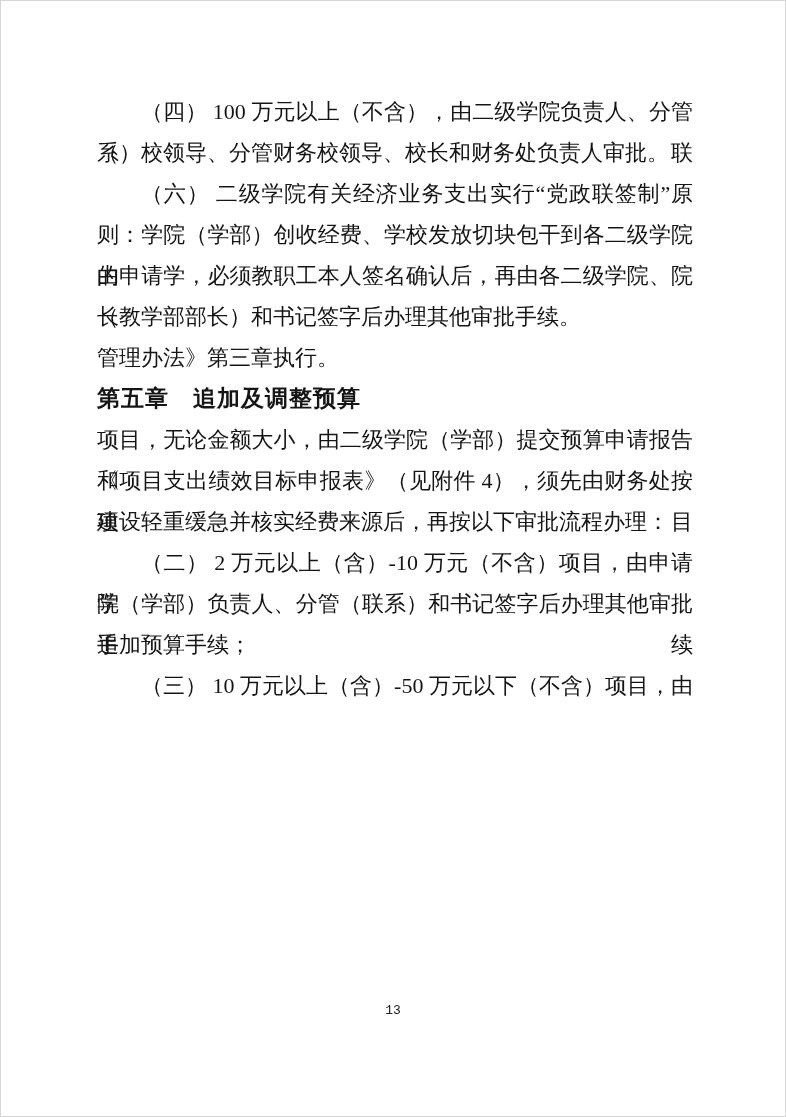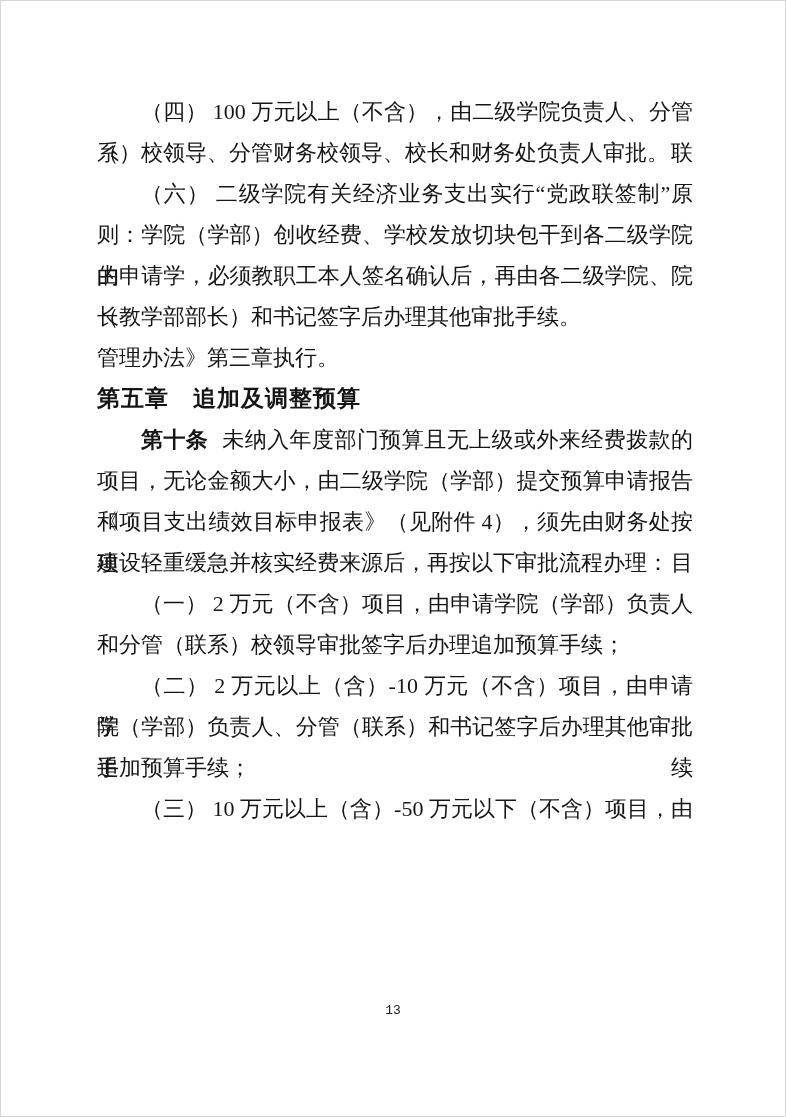--- a/index.html
+++ b/index.html
@@ -70,28 +70,23 @@
         <div class="line first fill">（六） 二级学院有关经济业务支出实行“党政联签制”原</div>
         <div class="line fill">则：学院（学部）创收经费、学校发放切块包干到各二级学院的</div>
         <div class="line fill">由申请学，必须教职工本人签名确认后，再由各二级学院、院长</div>
         <div class="line">（教学部部长）和书记签字后办理其他审批手续。</div>
       </div>
       <div>
         <div class="line">管理办法》第三章执行。</div>
       </div>
       <div class="chapter-heading">第五章　追加及调整预算</div>
       <div>
-        <div class="line first fill"><b class="article-no">第十条</b><span>未纳入年度部门预算且无上级或外来经费拨款的</span></div>
         <div class="line fill">项目，无论金额大小，由二级学院（学部）提交预算申请报告和</div>
         <div class="line fill">《项目支出绩效目标申报表》（见附件 4），须先由财务处按项目</div>
         <div class="line">建设轻重缓急并核实经费来源后，再按以下审批流程办理：</div>
-      </div>
-      <div>
-        <div class="line first fill">（一） 2 万元（不含）项目，由申请学院（学部）负责人</div>
-        <div class="line">和分管（联系）校领导审批签字后办理追加预算手续；</div>
       </div>
       <div>
         <div class="line first fill">（二） 2 万元以上（含）-10 万元（不含）项目，由申请学</div>
         <div class="line fill">院（学部）负责人、分管（联系）和书记签字后办理其他审批手续</div>
         <div class="line">追加预算手续；</div>
       </div>
       <div>
         <div class="line first fill">（三） 10 万元以上（含）-50 万元以下（不含）项目，由</div>
       </div>
     </div>

